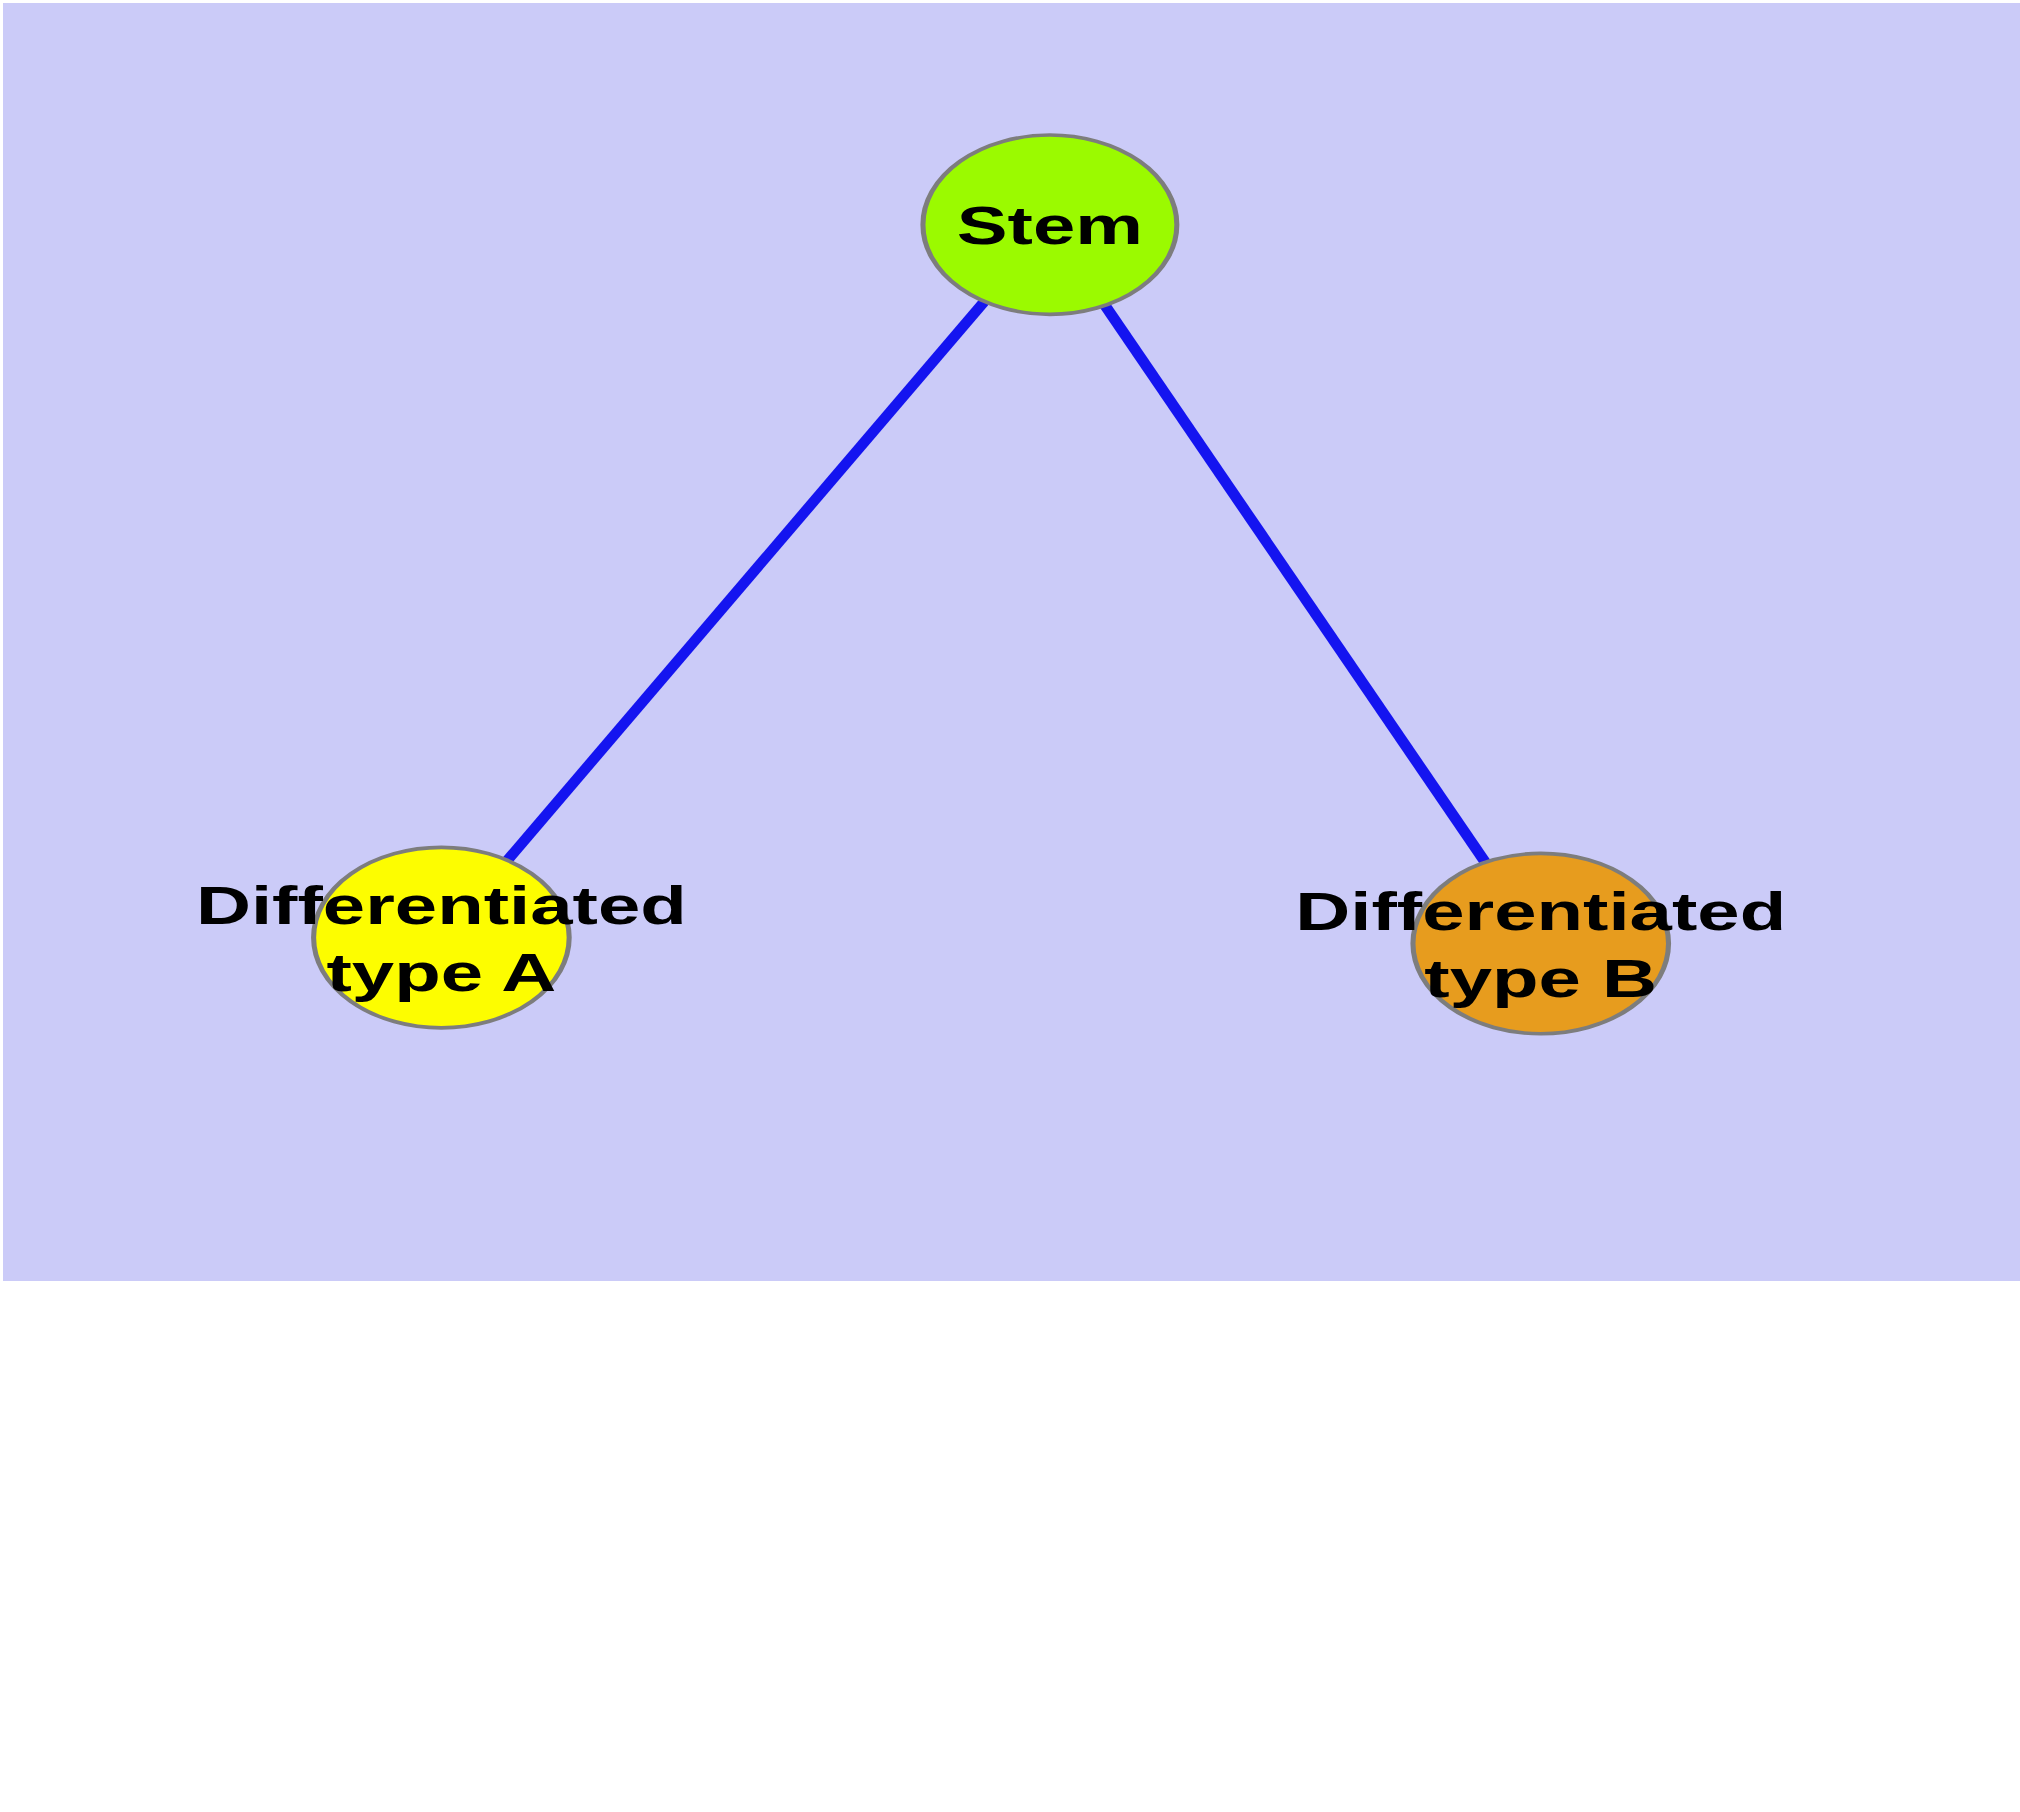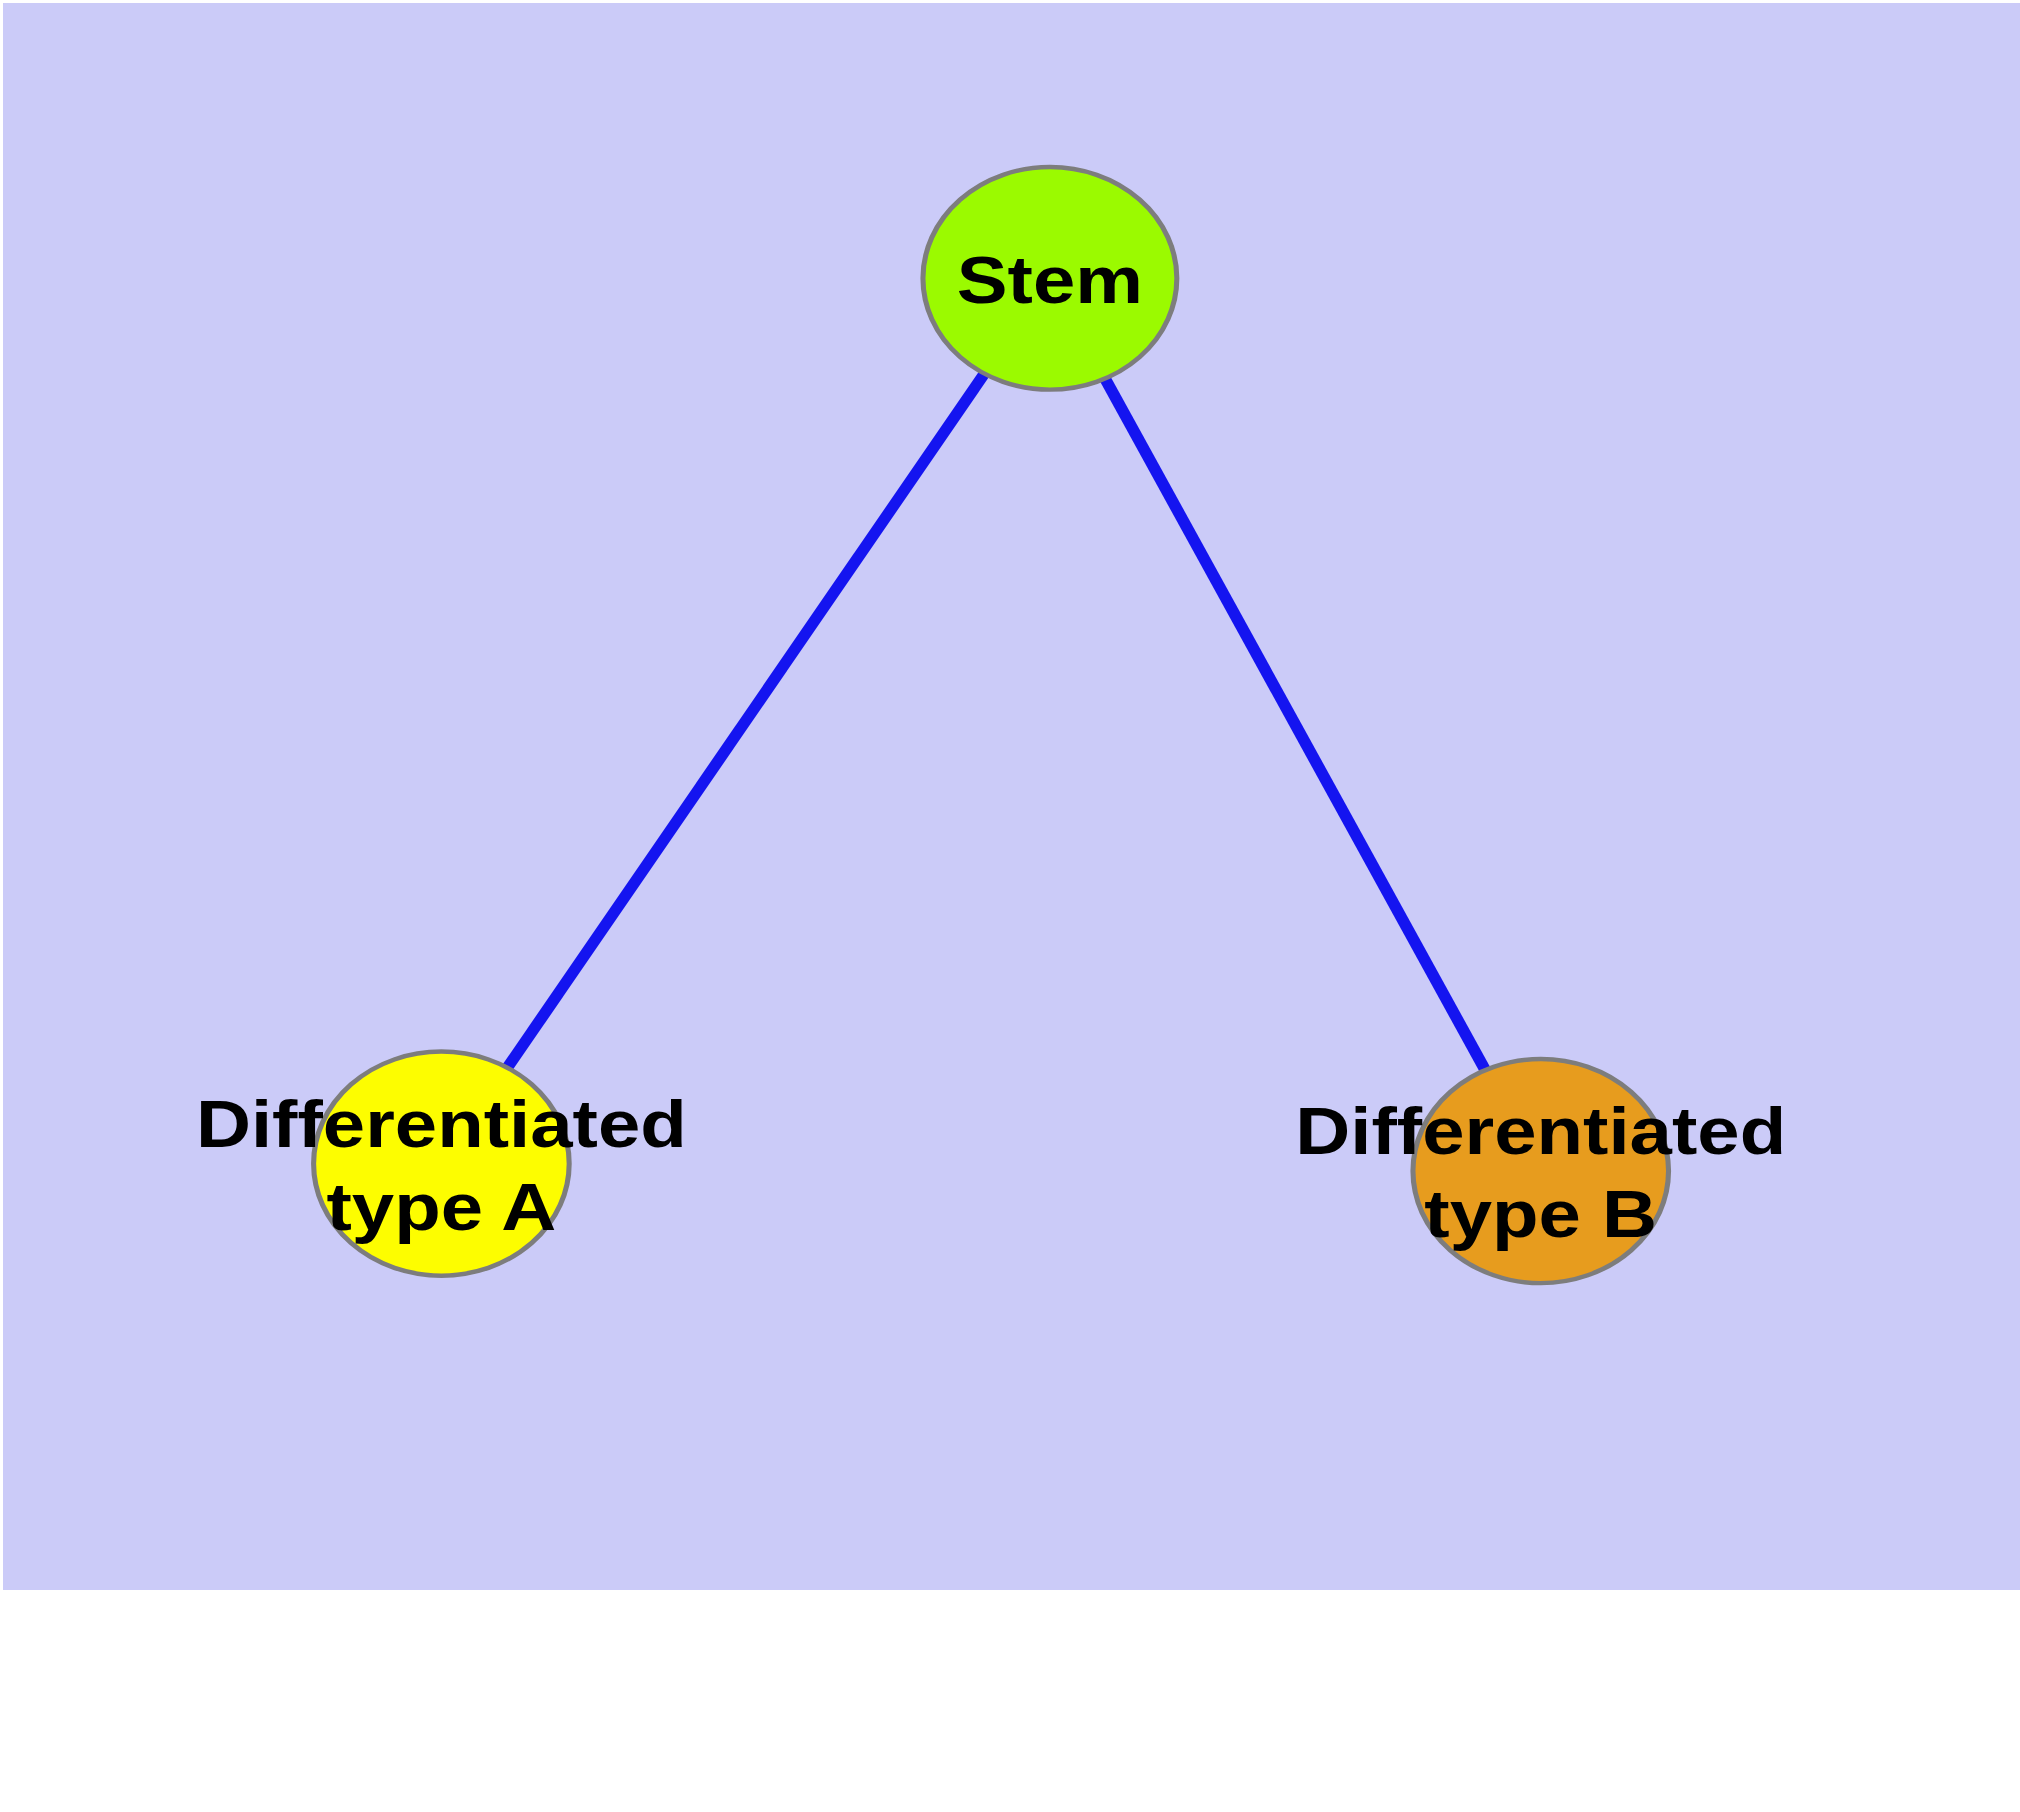--- a/index.html
+++ b/index.html
@@ -4,21 +4,21 @@
 <style>
   html, body {
     margin: 0;
     padding: 0;
     background: #ffffff;
     font-family: "Liberation Sans", sans-serif;
   }
   #stage {
     position: relative;
     width: 2021px;
-    height: 1590px;
+    height: 1281px;
     background: #ffffff;
     overflow: hidden;
   }
   #plot-area {
     position: absolute;
     left: 3.4px;
     top: 3.4px;
     right: 0;
     bottom: 0;
   }

